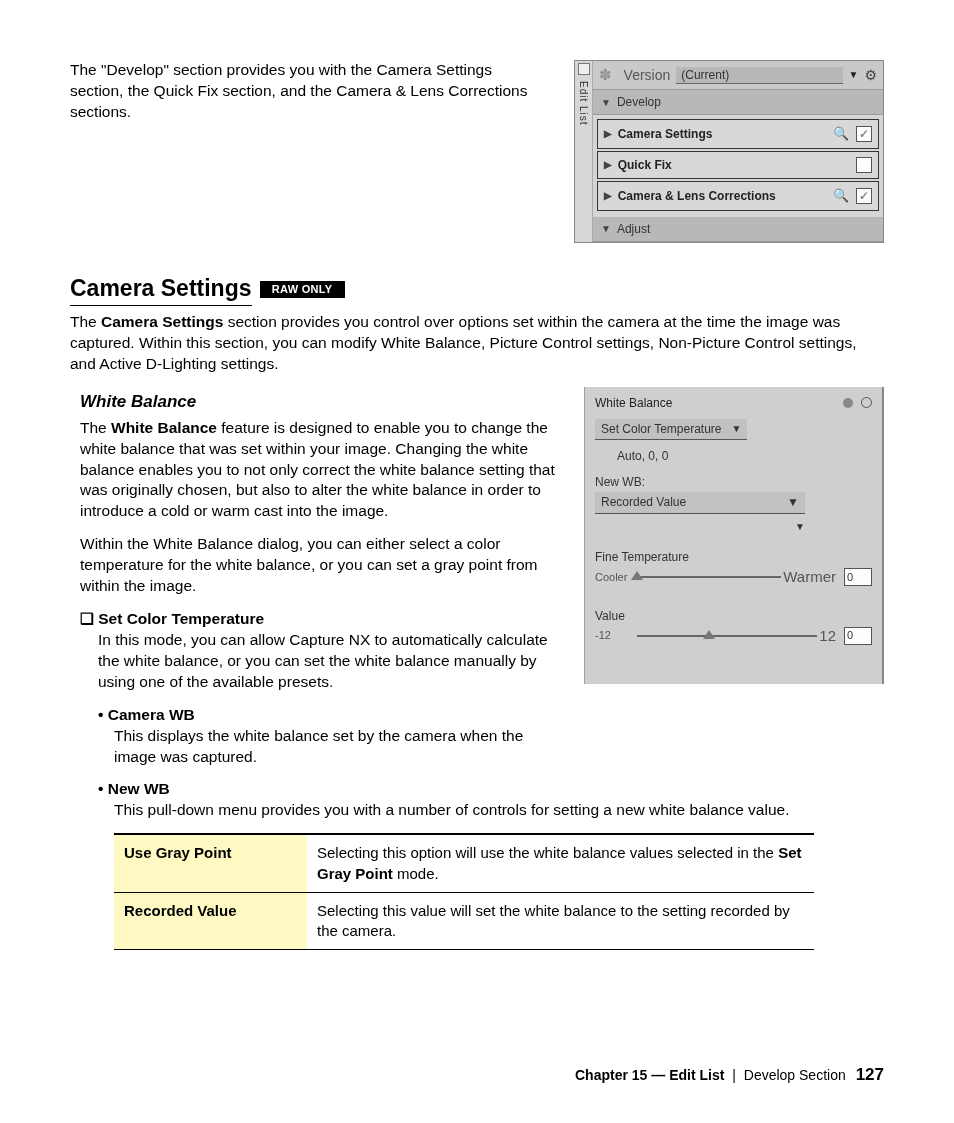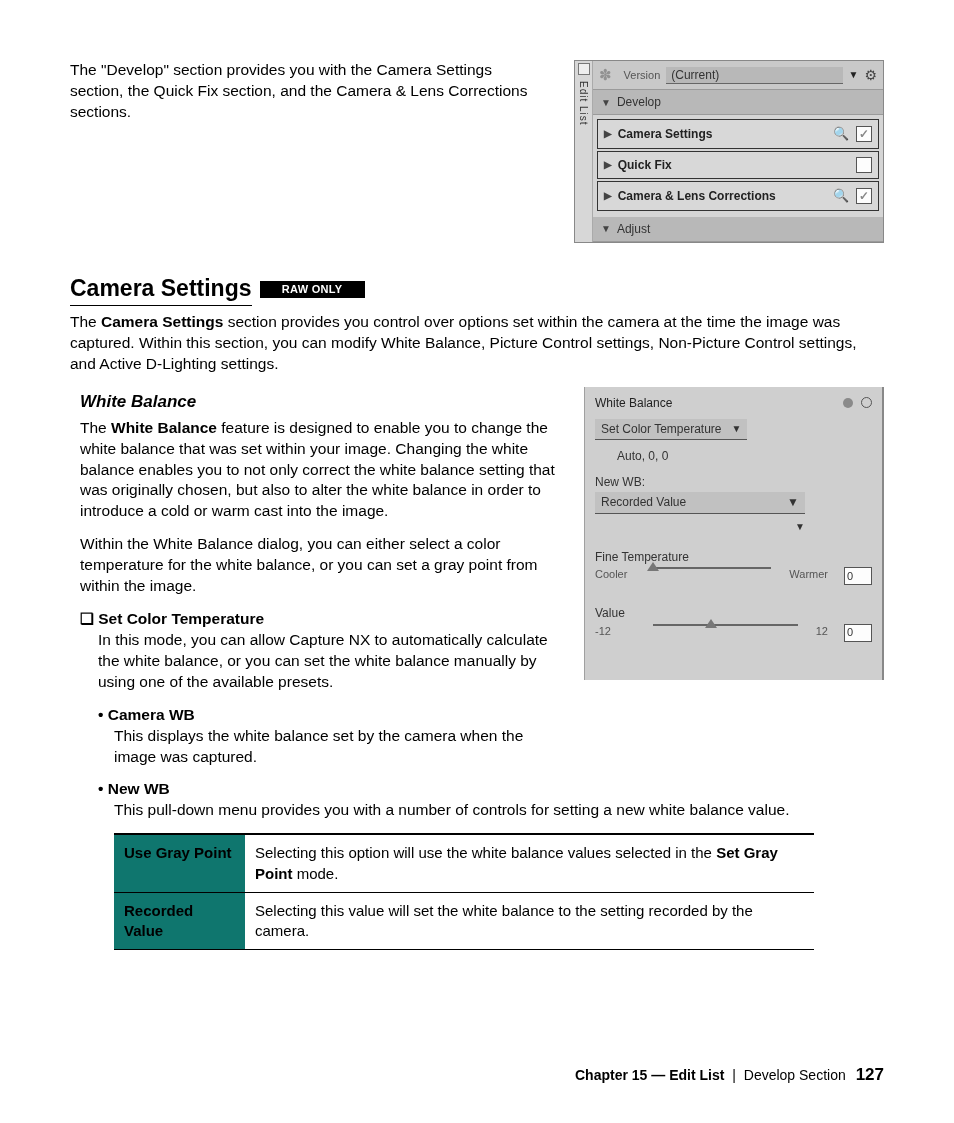--- a/index.html
+++ b/index.html
@@ -32,21 +32,21 @@
   .side-text {
     writing-mode: vertical-rl; font-size: 10px; color: #333;
     letter-spacing: 1px; margin-top: 2px;
   }
   .editlist-main { flex: 1; display: flex; flex-direction: column; }
   .el-topbar {
     display: flex; align-items: center; gap: 6px;
     padding: 4px 6px; background: #c9c9c9; border-bottom: 1px solid #9a9a9a;
   }
   .el-topbar .snow { font-size: 15px; color: #919191; }
-  .el-topbar .vlabel { font-size: 11px; color: #555; margin-left: 6px; }
+  .el-topbar .vlabel { font-size: 14px; color: #555; margin-left: 6px; }
   .el-version-field {
     flex: 1; height: 17px; background: #b8b8b8; border-bottom: 1px solid #666;
     padding: 0 5px; display: flex; align-items: center; color: #333;
   }
   .el-dd-arrow { font-size: 10px; color: #222; }
   .el-gear { font-size: 14px; color: #444; }
   .el-section-head {
     background: #b8b8b8; padding: 4px 8px; border-bottom: 1px solid #9a9a9a;
     display: flex; align-items: center; gap: 6px; color: #333;
   }
@@ -65,21 +65,21 @@
     display: inline-flex; align-items: center; justify-content: center; font-size: 12px; color: #888;
   }
   
   
   h2.section {
     font-size: 23px; font-weight: bold; border-bottom: 1.5px solid #000;
     display: inline-block; padding-bottom: 1px; margin-bottom: 6px;
   }
   .raw-badge {
     display: inline-block; background: #000; color: #fff;
-    font-size: 11px; font-weight: bold; padding: 1px 22px; vertical-align: 3px;
+    font-size: 11px; font-weight: bold; padding: 1px 12px; vertical-align: 3px;
     margin-left: 4px; letter-spacing: 0.3px;
   }
   p.body { margin-bottom: 12px; }
   .wb-row { display: flex; gap: 18px; align-items: flex-start; margin-top: 4px; }
   .wb-left { flex: 1; }
   h3.italic { font-style: italic; font-weight: bold; font-size: 17px; margin: 4px 0 4px 10px; }
   .ind1 { margin-left: 10px; }
   .ind2 { margin-left: 28px; }
   .ind3 { margin-left: 44px; }
   .q-bullet::before { content: "❏ "; }
@@ -117,36 +117,36 @@
     position: absolute; top: -5px; left: 0%;
     width: 0; height: 0; border-left: 6px solid transparent; border-right: 6px solid transparent;
     border-bottom: 9px solid #777; transform: translateX(-6px);
   }
   .slider-thumb.center { left: 40%; }
   .slider-block { margin-bottom: 20px; }
   .slider-input {
     width: 28px; height: 18px; border: 1px solid #555; background: #fdfdfd;
     font-size: 11px; padding: 0 2px; display: inline-flex; align-items: center;
   }
-  .slider-line { display:flex; align-items:flex-start; gap:16px; }
+  .slider-line { display:flex; align-items:center; gap:0; }
   .slider-line .lbl-l { width:40px; font-size:11px; color:#555;}
-  .slider-line .lbl-r { font-size:11px; color:#555; margin-left:auto; margin-right:0; }
+  .slider-line .lbl-r { font-size:15px; color:#555; margin-left:auto; margin-right:8px; }
   
   
   table.options {
     width: 700px; margin-left: 44px; margin-top: 6px; border-collapse: collapse;
     font-size: 15px;
   }
   table.options td {
     padding: 8px 10px; vertical-align: top; border-top: 1px solid #000;
   }
   table.options tr:first-child td { border-top: 2px solid #000; }
   table.options tr:last-child td { border-bottom: 1px solid #000; }
   table.options td:first-child {
-    width: 131px; font-weight: bold; background: #0f766e;
+    width: 193px; font-weight: bold; background: #fef9c3;
   }
   
   
   .footer {
     position: absolute; bottom: 36px; right: 70px; font-size: 14px;
   }
   .footer .sep { margin: 0 4px; }
   .footer .pageno { font-weight: bold; font-size: 17px; margin-left: 6px; }
   .footer b { font-weight: bold; }
 </style>

